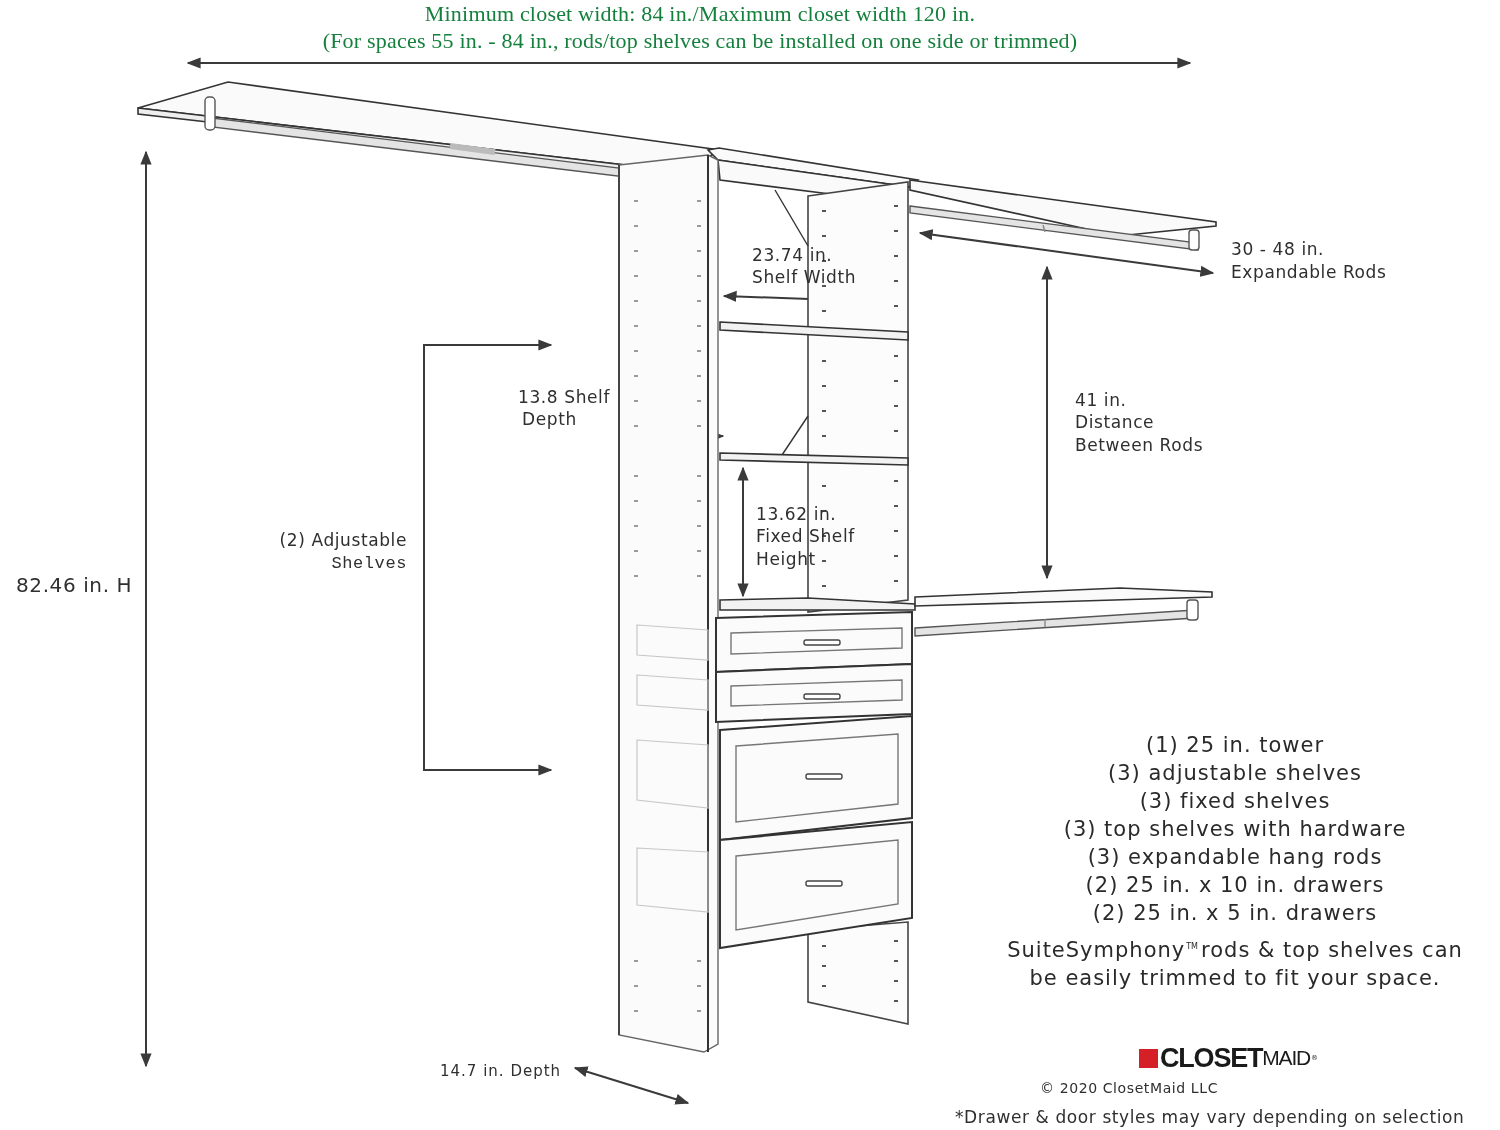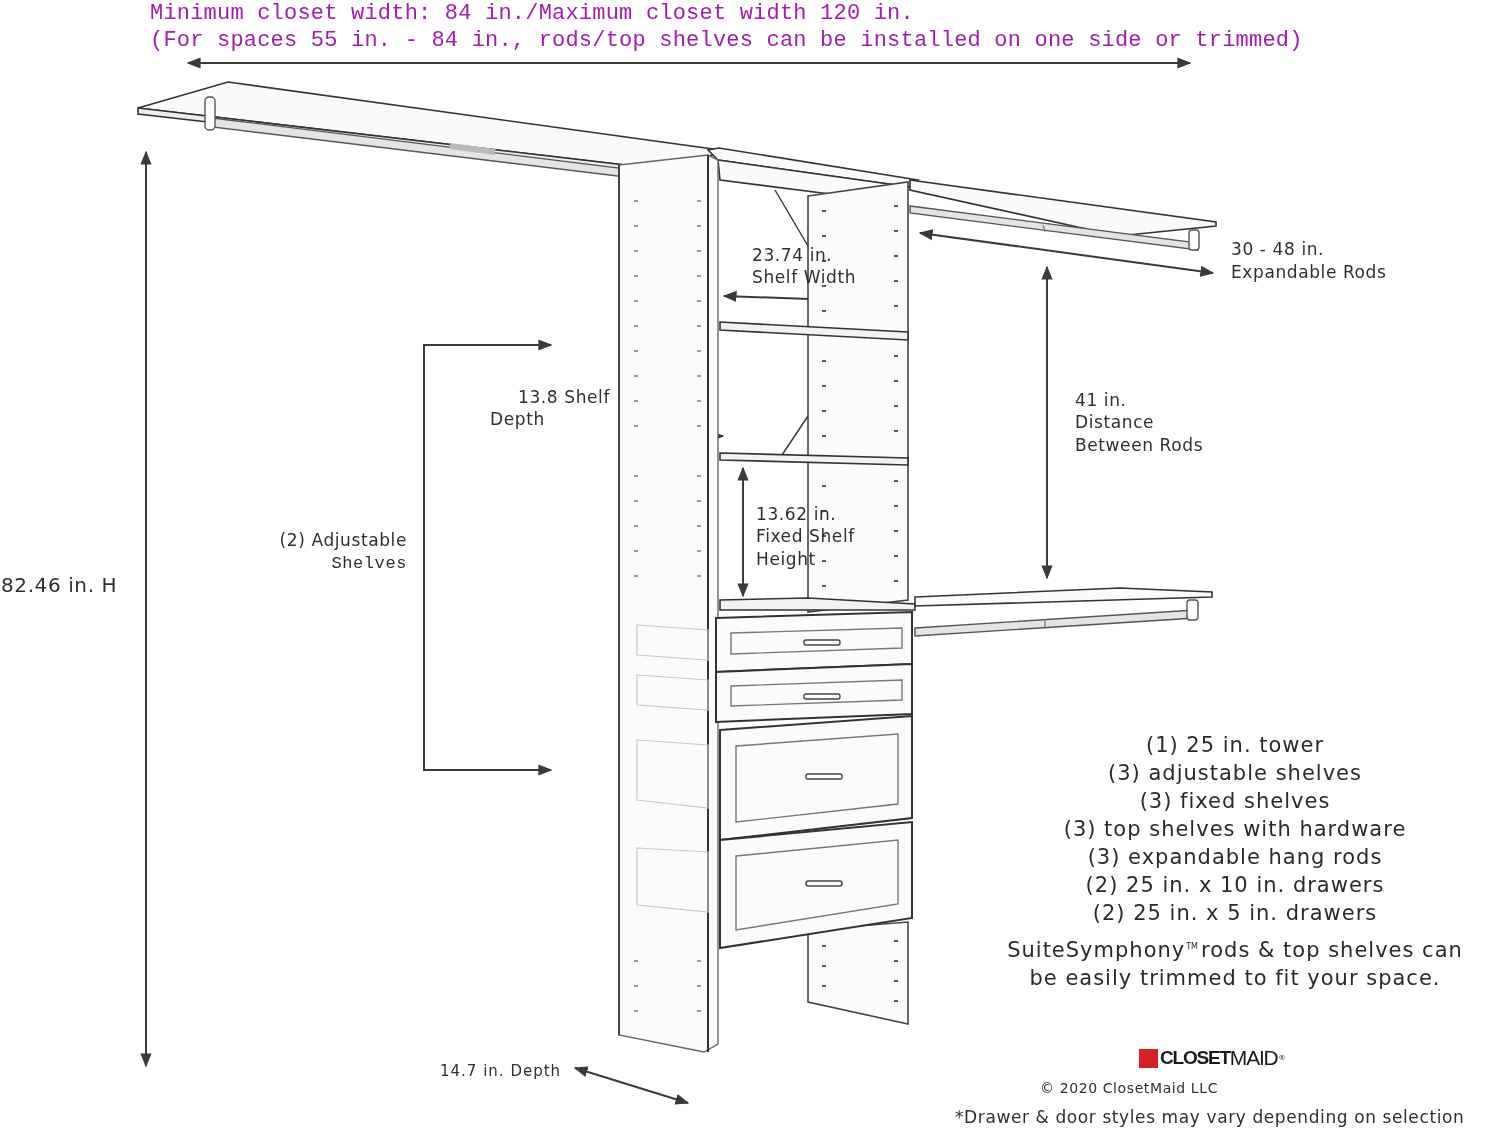--- a/index.html
+++ b/index.html
@@ -1,28 +1,28 @@
 <!DOCTYPE html>
 <html><head>
 <meta charset="utf-8">
 <style>
   html, body { margin:0; padding:0; background:#ffffff; }
   body { width:1500px; height:1130px; position:relative; overflow:hidden;
          font-family:"DejaVu Sans","Liberation Sans",sans-serif; color:#2b2b2b; }
   #drawing { position:absolute; left:0; top:0; width:1500px; height:1130px; }
   .txt { position:absolute; white-space:nowrap; font-family:"DejaVu Sans","Liberation Sans",sans-serif; color:#2f2f2f; letter-spacing:0.6px; }
-  .hdr { font-family:Liberation Mono, monospace; font-size:22px; color:#a21caf; letter-spacing:0.2px; text-align:left; width:1100px; left:150px; }
+  .hdr { font-family:Liberation Serif, serif; font-size:22px; color:#15803d; letter-spacing:0.2px; text-align:center; width:1100px; left:150px; }
   .lbl { font-size:17px; line-height:23px; }
   .right { text-align:right; }
   .kit { position:absolute; left:980px; top:731px; width:510px; text-align:center; font-size:21px; line-height:28px; letter-spacing:1px; color:#2a2a2a; }
   .kit .tm { font-size:8px; vertical-align:super; letter-spacing:0; margin:0 3px 0 1px; }
   .kit .note { margin-top:6px; }
   .logo { position:absolute; left:1139px; top:1046px; height:24px; display:flex; align-items:center; }
   .logo .sq { width:19px; height:19px; background:#d62027; margin-right:2px; }
-  .logo .w1 { font-family:"Liberation Sans",sans-serif; font-weight:bold; font-size:19px; letter-spacing:-1.2px; color:#1a1a1a; }
+  .logo .w1 { font-family:"Liberation Sans",sans-serif; font-weight:bold; font-size:27px; letter-spacing:-1.2px; color:#1a1a1a; }
   .logo .w2 { font-family:"Liberation Sans",sans-serif; font-weight:normal; font-size:21px; letter-spacing:-1.2px; color:#1a1a1a; }
   .logo .reg { font-size:7px; vertical-align:super; margin-left:1px; }
   .copy { left:1040px; width:380px; top:1080px; font-size:14px; }
   .disc { left:955px; top:1107px; font-size:17px; }
 </style>
 </head>
 <body>
 
 <svg id="drawing" viewBox="0 0 1500 1130" xmlns="http://www.w3.org/2000/svg">
   <defs>
@@ -203,30 +203,30 @@
     <polygon points="637,625 708,630 708,660 637,655"></polygon>
     <polygon points="637,675 708,680 708,710 637,705"></polygon>
     <polygon points="637,740 708,745 708,808 637,800"></polygon>
     <polygon points="637,848 708,852 708,912 637,905"></polygon>
   </g>
 </svg>
 
 <div class="txt hdr" style="top:1px;">Minimum closet width: 84 in./Maximum closet width 120 in.</div>
 <div class="txt hdr" style="top:28px;">(For spaces 55 in. - 84 in., rods/top shelves can be installed on one side or trimmed)</div>
 
-<div class="txt lbl" style="left:1px;top:574px;font-size:20px;">82.46 in. H</div>
+<div class="txt lbl" style="left:16px;top:574px;font-size:20px;">82.46 in. H</div>
 
 <div class="txt lbl" style="left:752px;top:244px;">23.74 in.</div>
 <div class="txt lbl" style="left:752px;top:266px;">Shelf Width</div>
 
 <div class="txt lbl" style="left:1231px;top:238px;">30 - 48 in.</div>
 <div class="txt lbl" style="left:1231px;top:261px;">Expandable Rods</div>
 
 <div class="txt lbl" style="left:518px;top:386px;">13.8 Shelf</div>
-<div class="txt lbl" style="left:490px;top:408px;">Depth</div>
+<div class="txt lbl" style="left:522px;top:408px;">Depth</div>
 
 <div class="txt lbl" style="left:1075px;top:389px;">41 in.</div>
 <div class="txt lbl" style="left:1075px;top:411px;">Distance</div>
 <div class="txt lbl" style="left:1075px;top:434px;">Between Rods</div>
 
 <div class="txt lbl" style="left:756px;top:503px;">13.62 in.</div>
 <div class="txt lbl" style="left:756px;top:525px;">Fixed Shelf</div>
 <div class="txt lbl" style="left:756px;top:548px;">Height</div>
 
 <div class="txt lbl right" style="left:230px;width:177px;top:529px;">(2) Adjustable</div>

